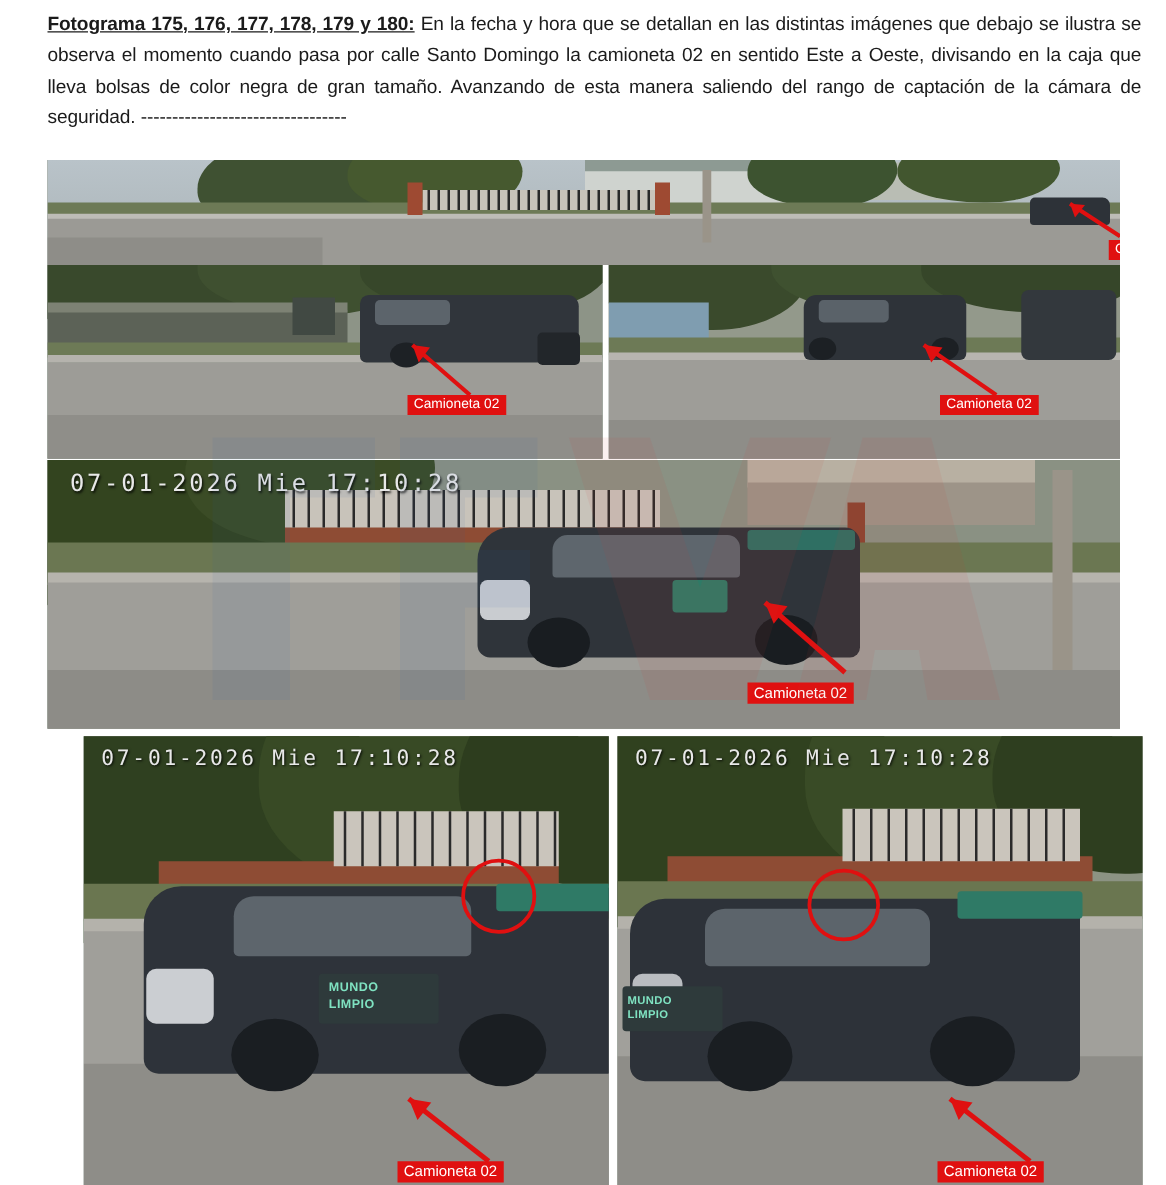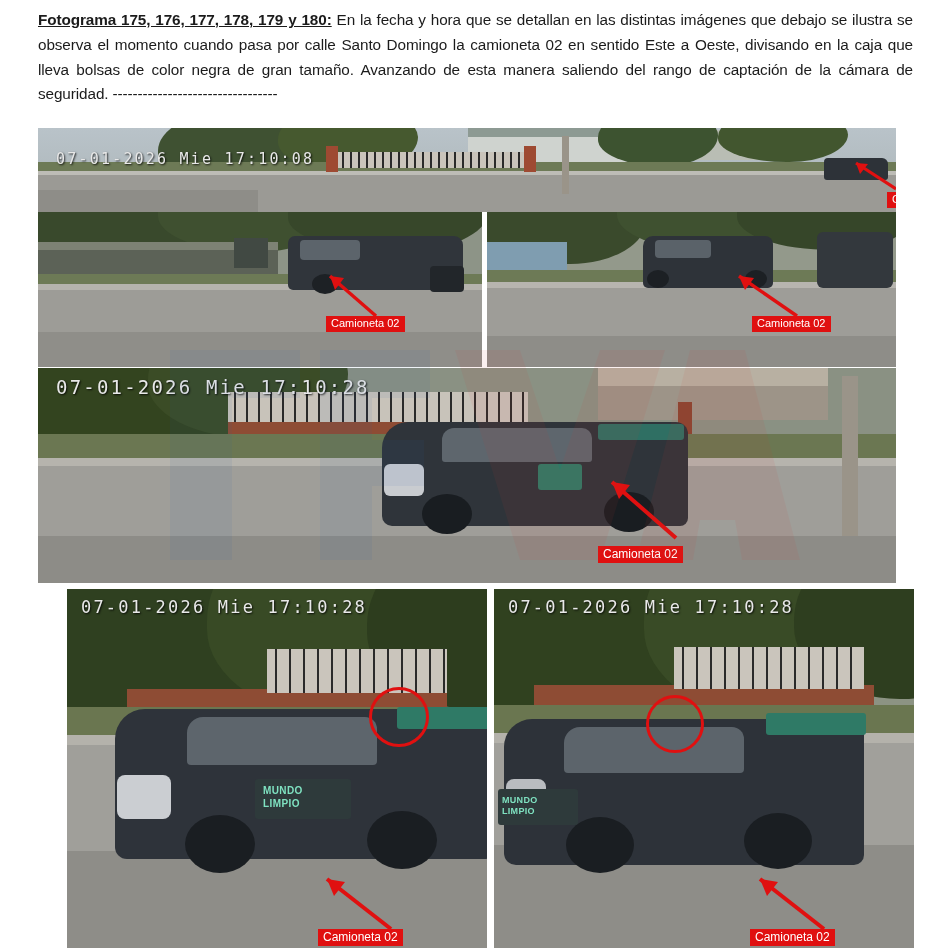--- a/index.html
+++ b/index.html
@@ -142,21 +142,20 @@
         <i style="left:180px"></i>
     </div>
     <div class="band" style="left:288px; top:18px; width:12px; height:26px; background:#9e4a32;"></div>
     <div class="band" style="left:486px; top:18px; width:12px; height:26px; background:#9e4a32;"></div>
 
     <div class="pole" style="left:524px; top:8px; width:7px; height:58px;"></div>
 
     <div class="car" style="left:786px; top:30px; width:64px; height:22px; background:#2d3238; border-radius:4px 6px 3px 3px;"></div>
 
     <div class="band" style="left:0; top:62px; width:220px; height:22px; background:#8e8d88;"></div>
-    <div class="ts" style="left:18px; top:22px;">07-01-2026 Mie 17:10:08</div>
     <svg class="arrow" style="left:806px; top:28px; width:56px; height:36px;" viewBox="0 0 56 36">
       <line x1="52" y1="33" x2="12" y2="7" stroke="#e01010" stroke-width="3.2"></line>
       <polygon points="12,7 24,8 16,18" fill="#e01010"></polygon>
     </svg>
     <div class="label" style="left:849px; top:64px;">Camioneta 02</div>
   </div>
 
   <div class="strip" style="position:absolute; left:38px; top:212px; width:444px; height:155px;">
     <div class="sky" style="background:#8d9487;"></div>
 

